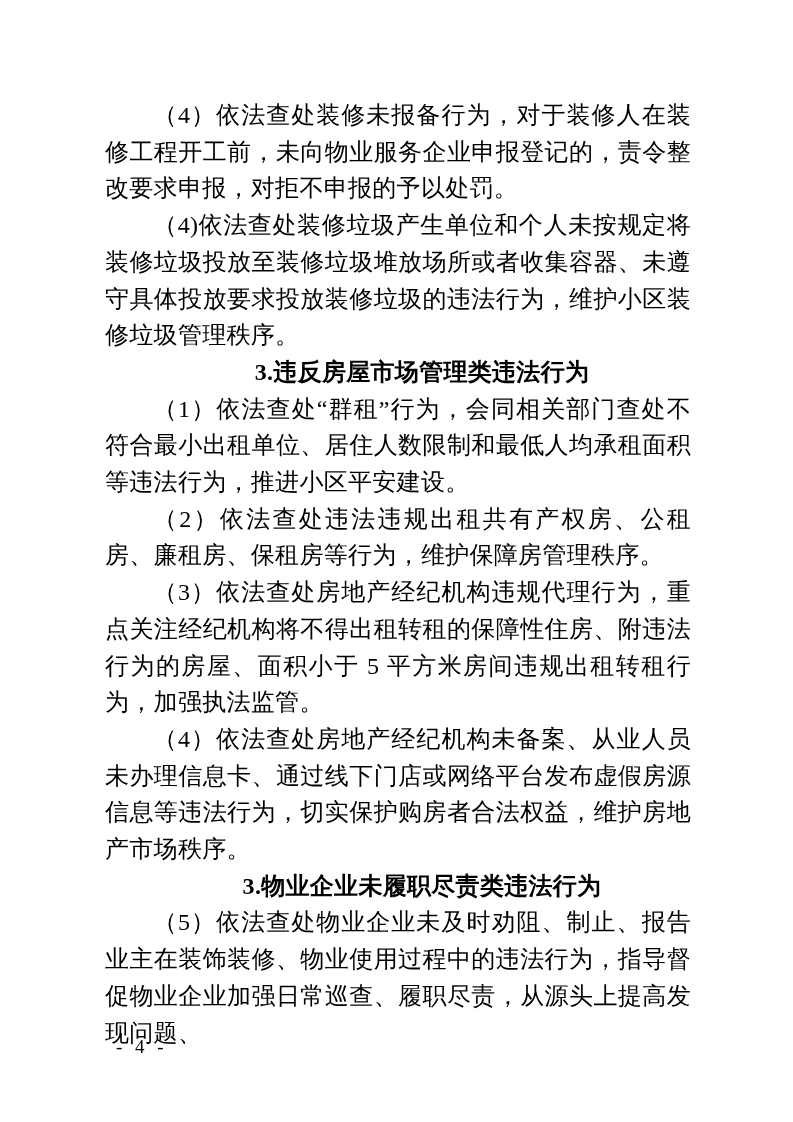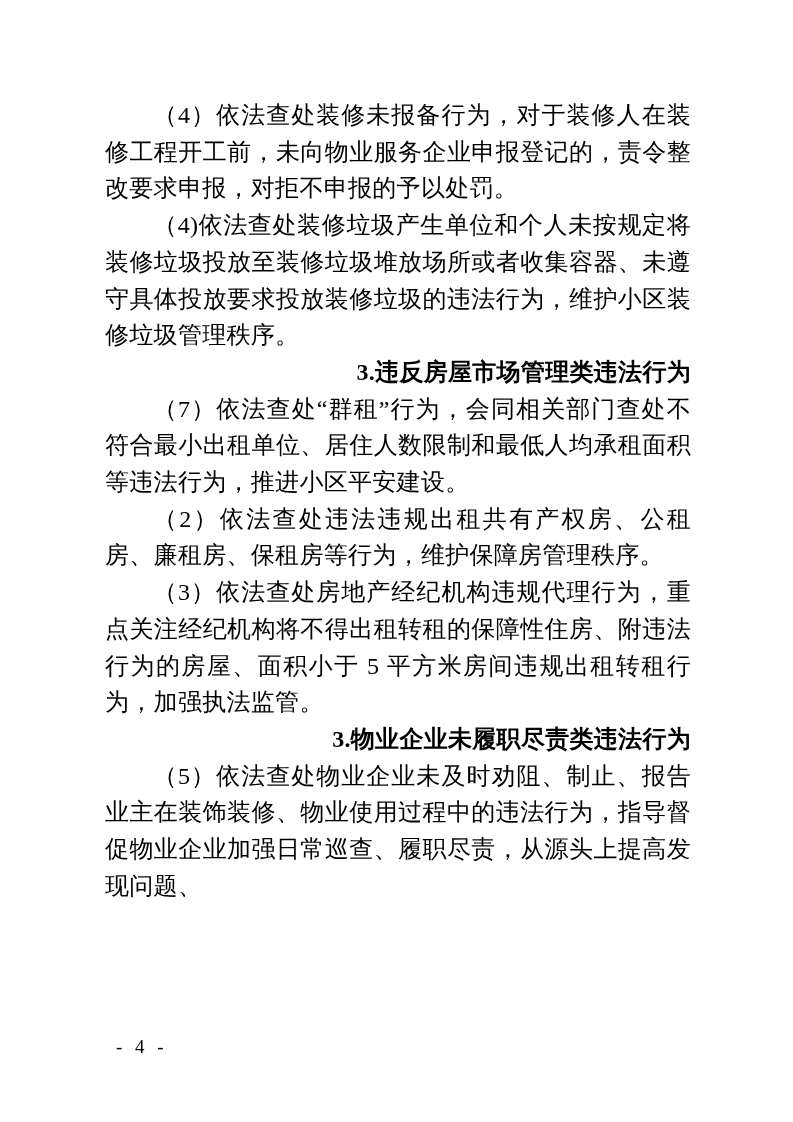--- a/index.html
+++ b/index.html
@@ -28,39 +28,40 @@
     font-size: 24px;
     line-height: 36.7px;
     text-indent: 2em;
     text-align: justify;
     text-justify: inter-character;
     letter-spacing: 0.3px;
     word-break: break-all;
   }
   .content p.heading {
     font-weight: bold;
-    text-align: right;
+    text-align: center;
   }
   .footer {
     position: absolute;
     left: 116px;
     top: 1036px;
     font-size: 19px;
     letter-spacing: 4px;
     color: #000000;
   }
 </style>
 </head>
 <body>
 
 <div class="page">
   <div class="content">
     <p class="para">（4）依法查处装修未报备行为，对于装修人在装修工程开工前，未向物业服务企业申报登记的，责令整改要求申报，对拒不申报的予以处罚。</p>
     <p class="para">（4)依法查处装修垃圾产生单位和个人未按规定将装修垃圾投放至装修垃圾堆放场所或者收集容器、未遵守具体投放要求投放装修垃圾的违法行为，维护小区装修垃圾管理秩序。</p>
     <p class="heading">3.违反房屋市场管理类违法行为</p>
-    <p class="para">（7）依法查处“群租”行为，会同相关部门查处不符合最小出租单位、居住人数限制和最低人均承租面积等违法行为，推进小区平安建设。</p>
+    <p class="para">（1）依法查处“群租”行为，会同相关部门查处不符合最小出租单位、居住人数限制和最低人均承租面积等违法行为，推进小区平安建设。</p>
     <p class="para">（2）依法查处违法违规出租共有产权房、公租房、廉租房、保租房等行为，维护保障房管理秩序。</p>
     <p class="para">（3）依法查处房地产经纪机构违规代理行为，重点关注经纪机构将不得出租转租的保障性住房、附违法行为的房屋、面积小于 5 平方米房间违规出租转租行为，加强执法监管。</p>
+    <p class="para">（4）依法查处房地产经纪机构未备案、从业人员未办理信息卡、通过线下门店或网络平台发布虚假房源信息等违法行为，切实保护购房者合法权益，维护房地产市场秩序。</p>
     <p class="heading">3.物业企业未履职尽责类违法行为</p>
     <p class="para">（5）依法查处物业企业未及时劝阻、制止、报告业主在装饰装修、物业使用过程中的违法行为，指导督促物业企业加强日常巡查、履职尽责，从源头上提高发现问题、</p>
   </div>
   <div class="footer">- 4 -</div>
 </div>
 
 </body></html>

